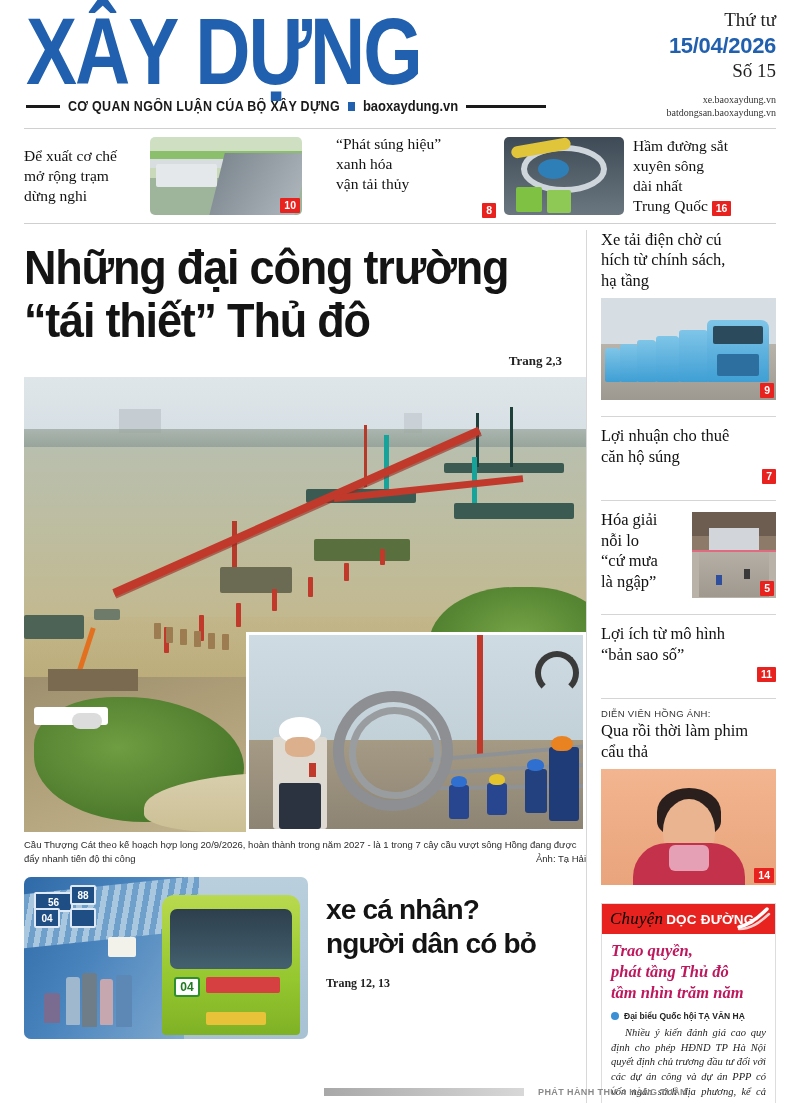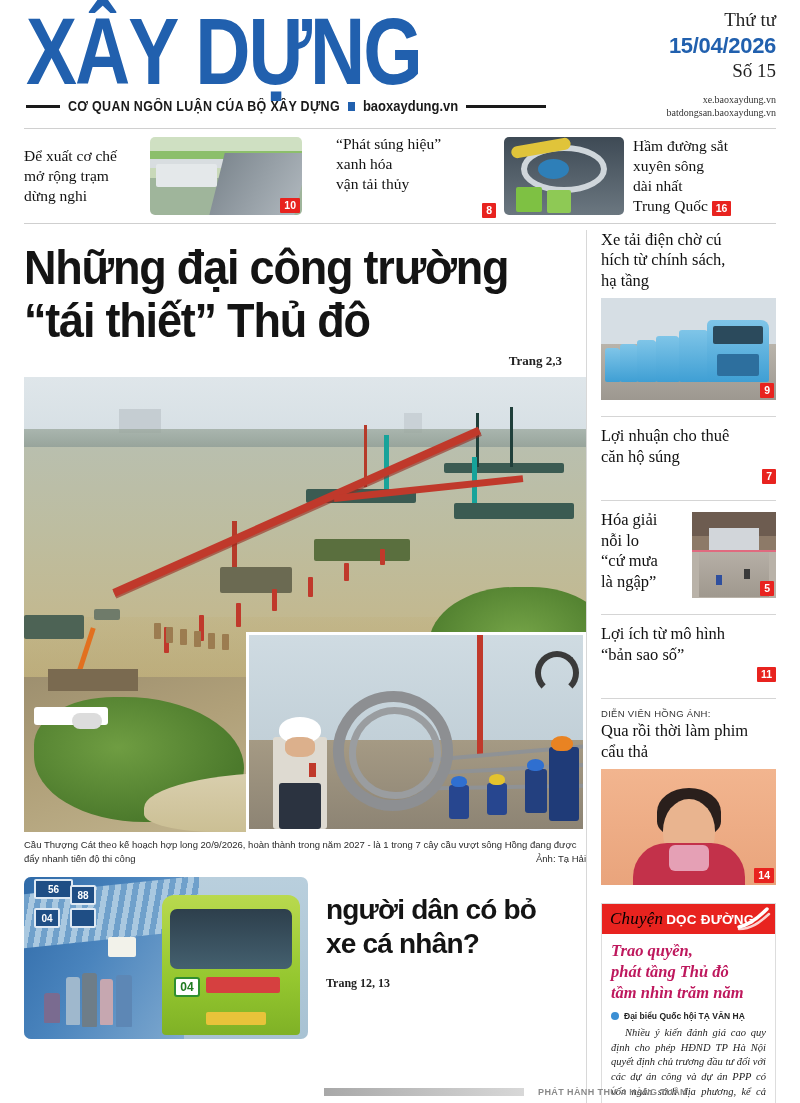--- a/index.html
+++ b/index.html
@@ -426,42 +426,42 @@
       <div class="caption">
         <span>Cầu Thượng Cát theo kế hoạch hợp long 20/9/2026, hoàn thành trong năm 2027 - là 1 trong 7 cây cầu vượt sông Hồng đang được đẩy nhanh tiến độ thi công</span>
         <span class="credit">Ảnh: Tạ Hải</span>
       </div>
 
       <div class="bottom-row">
         <div class="bus-photo">
           <div class="bus-sky"></div>
           <div class="station"></div>
           <div class="canopy"></div>
-          <div class="sign" style="left:10px;top:2px;width:39px;height:20px">56</div>
+          <div class="sign" style="left:10px;top:15px;width:39px;height:20px">56</div>
           <div class="sign" style="left:46px;top:8px;width:26px;height:20px">88</div>
           <div class="sign" style="left:10px;top:31px;width:26px;height:20px">04</div>
           <div class="sign" style="left:46px;top:31px;width:26px;height:20px"></div>
           <div style="position:absolute;left:84px;top:60px;width:28px;height:20px;background:#f2f2ea;border-radius:2px"></div>
           <div class="people" style="left:42px;bottom:14px;width:14px;height:48px;background:#9fb8cd"></div>
           <div class="people" style="left:58px;bottom:12px;width:15px;height:54px;background:#6e7d88"></div>
           <div class="people" style="left:76px;bottom:14px;width:13px;height:46px;background:#c6a7b0"></div>
           <div class="people" style="left:92px;bottom:12px;width:16px;height:52px;background:#5d87b5"></div>
           <div class="people" style="left:20px;bottom:16px;width:16px;height:30px;background:#7a6b90"></div>
           <div class="bus">
             <div class="bus-glass"></div>
             <div class="bus-badge">04</div>
             <div class="bus-led"></div>
             <div class="bus-plate"></div>
           </div>
         </div>
 
         <div class="bottom-text">
           <div class="bottom-head">
+            <div>xe cá nhân?</div>
             <div>người dân có bỏ</div>
-            <div>xe cá nhân?</div>
           </div>
           <div class="bottom-page">Trang 12, 13</div>
         </div>
       </div>
     </div>
 
     <div class="col-right">
 
       <div class="side-item">
         <div class="side-head">

